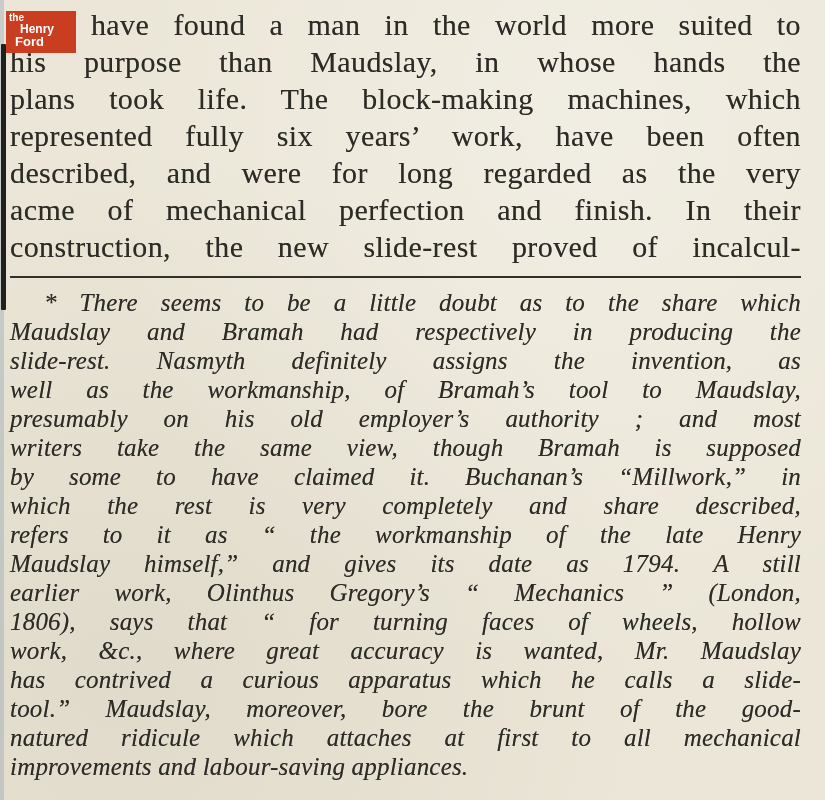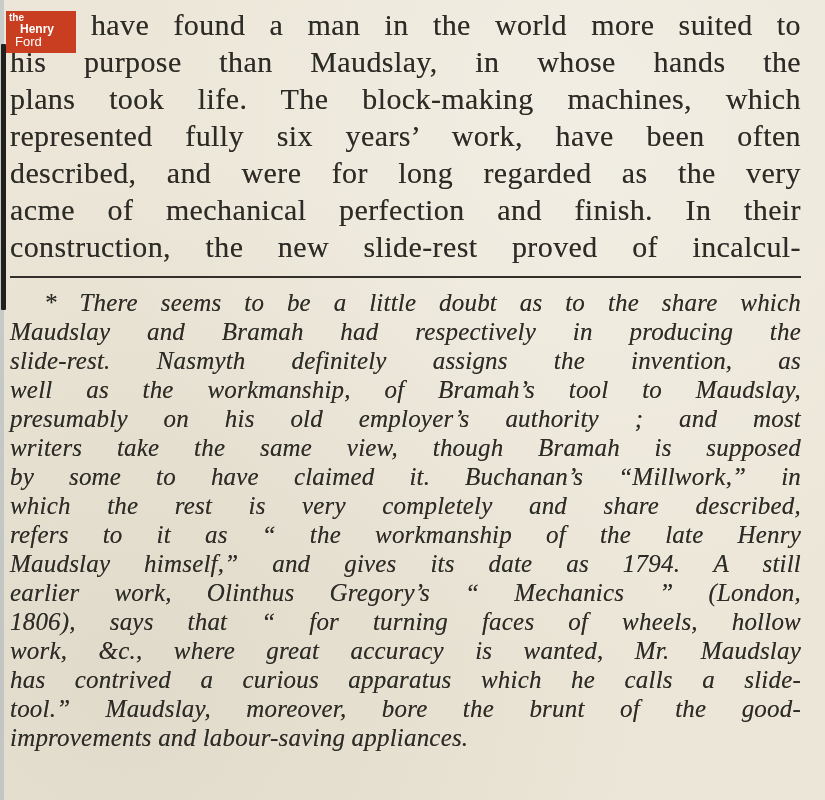--- a/index.html
+++ b/index.html
@@ -26,21 +26,21 @@
     background:#21201c;border-radius:1px;
   }
   
   .logo{
     position:absolute;left:6px;top:11px;width:70px;height:42px;
     background:#c93d20;z-index:5;
     font-family:"Liberation Sans", sans-serif;color:#ffffff;
   }
   .logo-the{position:absolute;top:1px;left:3px;font-size:10px;font-weight:bold;letter-spacing:0;}
   .logo-henry{position:absolute;top:11px;left:14px;font-size:12px;font-weight:bold;text-align:center;}
-  .logo-ford{position:absolute;top:23px;left:9px;font-size:13px;font-weight:normal;}
+  .logo-ford{position:absolute;top:23px;left:9px;font-size:13px;font-weight:bold;}
   
   .content{
     position:absolute;left:10px;right:24px;top:6px;
     text-shadow:0 0 0.6px rgba(45,43,38,0.55);
   }
   .mline{
     font-size:30px;line-height:37px;letter-spacing:0.4px;
     text-align:justify;text-align-last:justify;
     white-space:normal;
   }
@@ -93,18 +93,19 @@
       <div class="fline">writers take the same view, though Bramah is supposed</div>
       <div class="fline">by some to have claimed it. Buchanan’s “Millwork,” in</div>
       <div class="fline">which the rest is very completely and share described,</div>
       <div class="fline">refers to it as “ the workmanship of the late Henry</div>
       <div class="fline">Maudslay himself,” and gives its date as 1794. A still</div>
       <div class="fline">earlier work, Olinthus Gregory’s “ Mechanics ” (London,</div>
       <div class="fline">1806), says that “ for turning faces of wheels, hollow</div>
       <div class="fline">work, &amp;c., where great accuracy is wanted, Mr. Maudslay</div>
       <div class="fline">has contrived a curious apparatus which he calls a slide-</div>
       <div class="fline">tool.” Maudslay, moreover, bore the brunt of the good-</div>
+      <div class="fline">natured ridicule which attaches at first to all mechanical</div>
       <div class="fline last">improvements and labour-saving appliances.</div>
     </div>
 
   </div>
 
 </div>
 
 </body></html>

